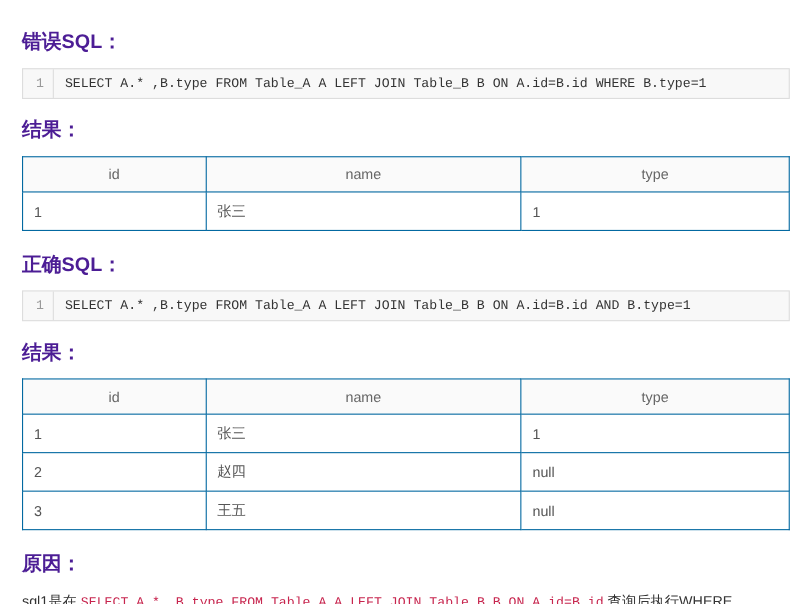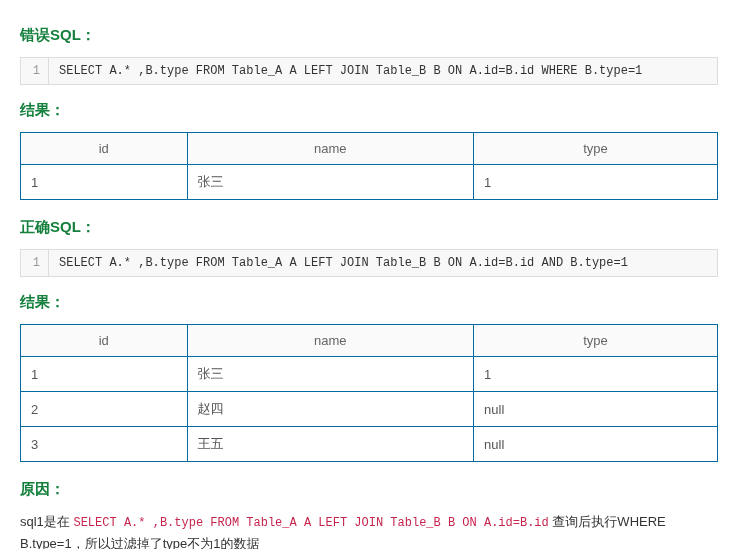--- a/index.html
+++ b/index.html
@@ -5,23 +5,23 @@
   * { box-sizing: border-box; margin: 0; padding: 0; }
   body {
     font-family: -apple-system, BlinkMacSystemFont, "Segoe UI", "Microsoft YaHei", sans-serif;
     font-size: 14px;
     color: #333;
     background: #fff;
     padding: 16px 20px;
     width: 738px;
   }
   h3 {
-    font-size: 15px;
+    font-size: 18px;
     font-weight: bold;
-    color: #15803d;
+    color: #4c1d95;
     margin: 10px 0 12px 0;
   }
   .codeblock {
     display: flex;
     border: 1px solid #ddd;
     background: #f8f8f8;
     margin-bottom: 16px;
     font-family: Consolas, Monaco, "Courier New", monospace;
     font-size: 12px;
   }

